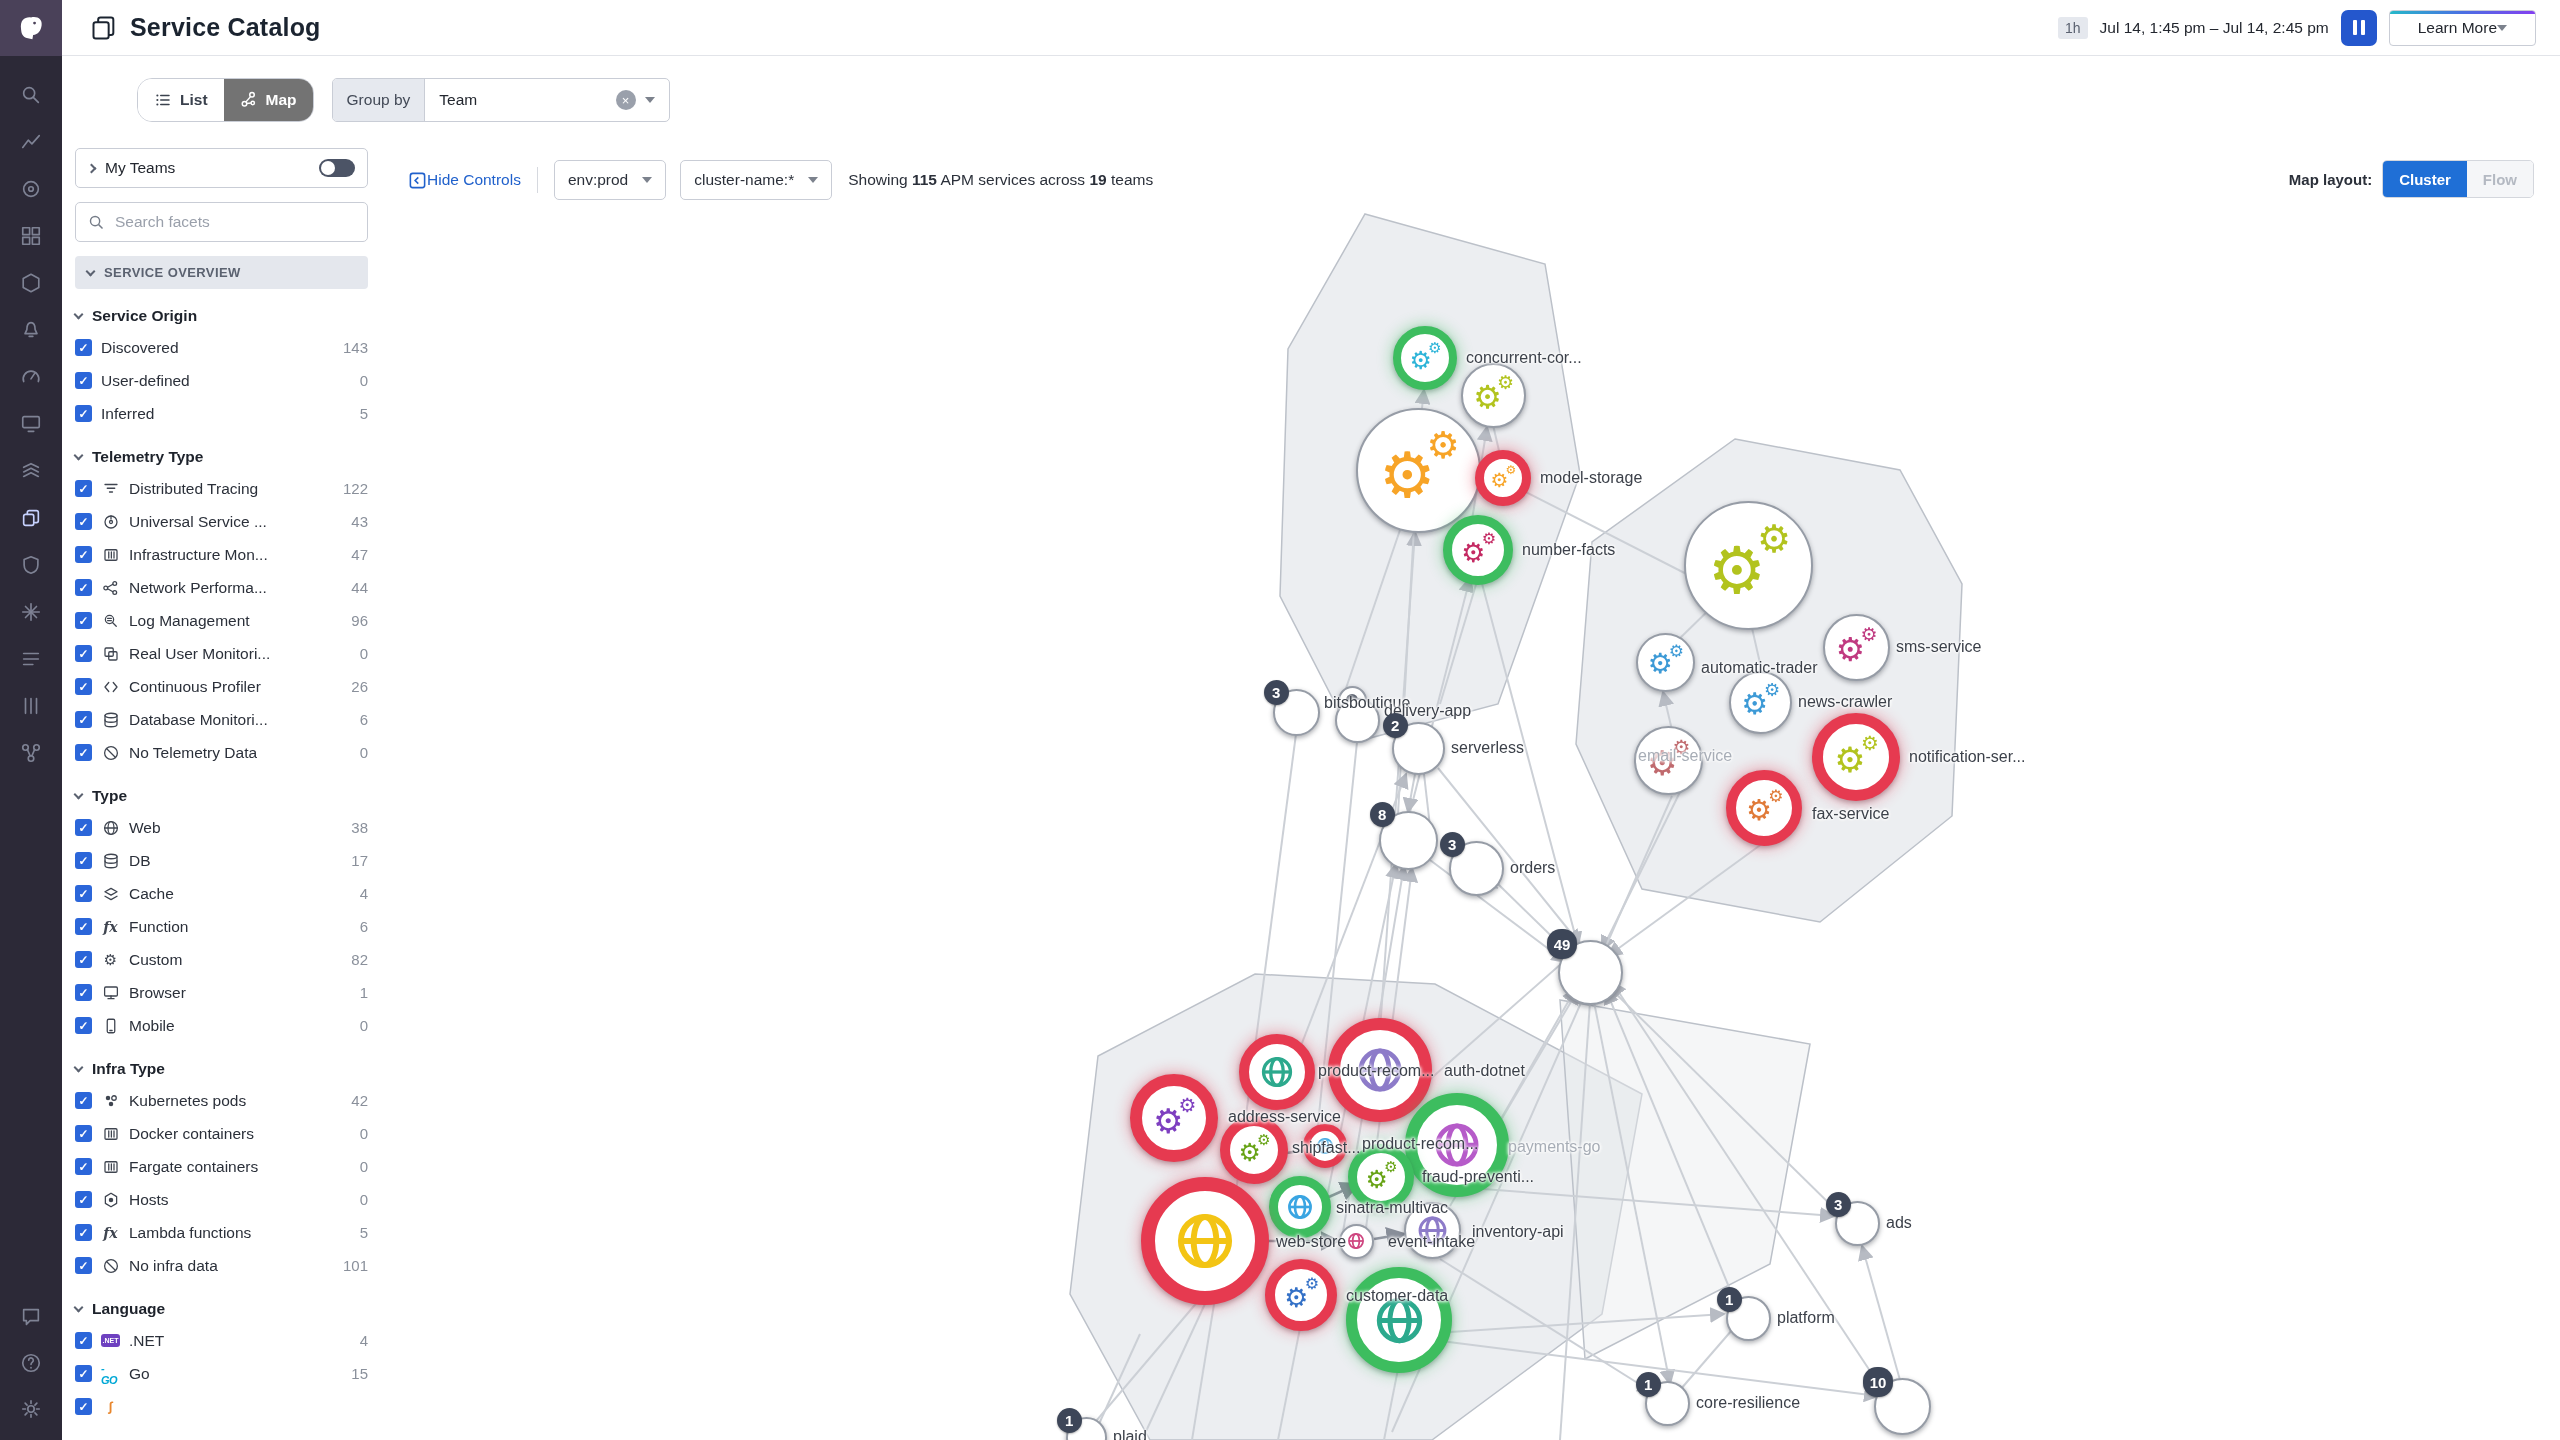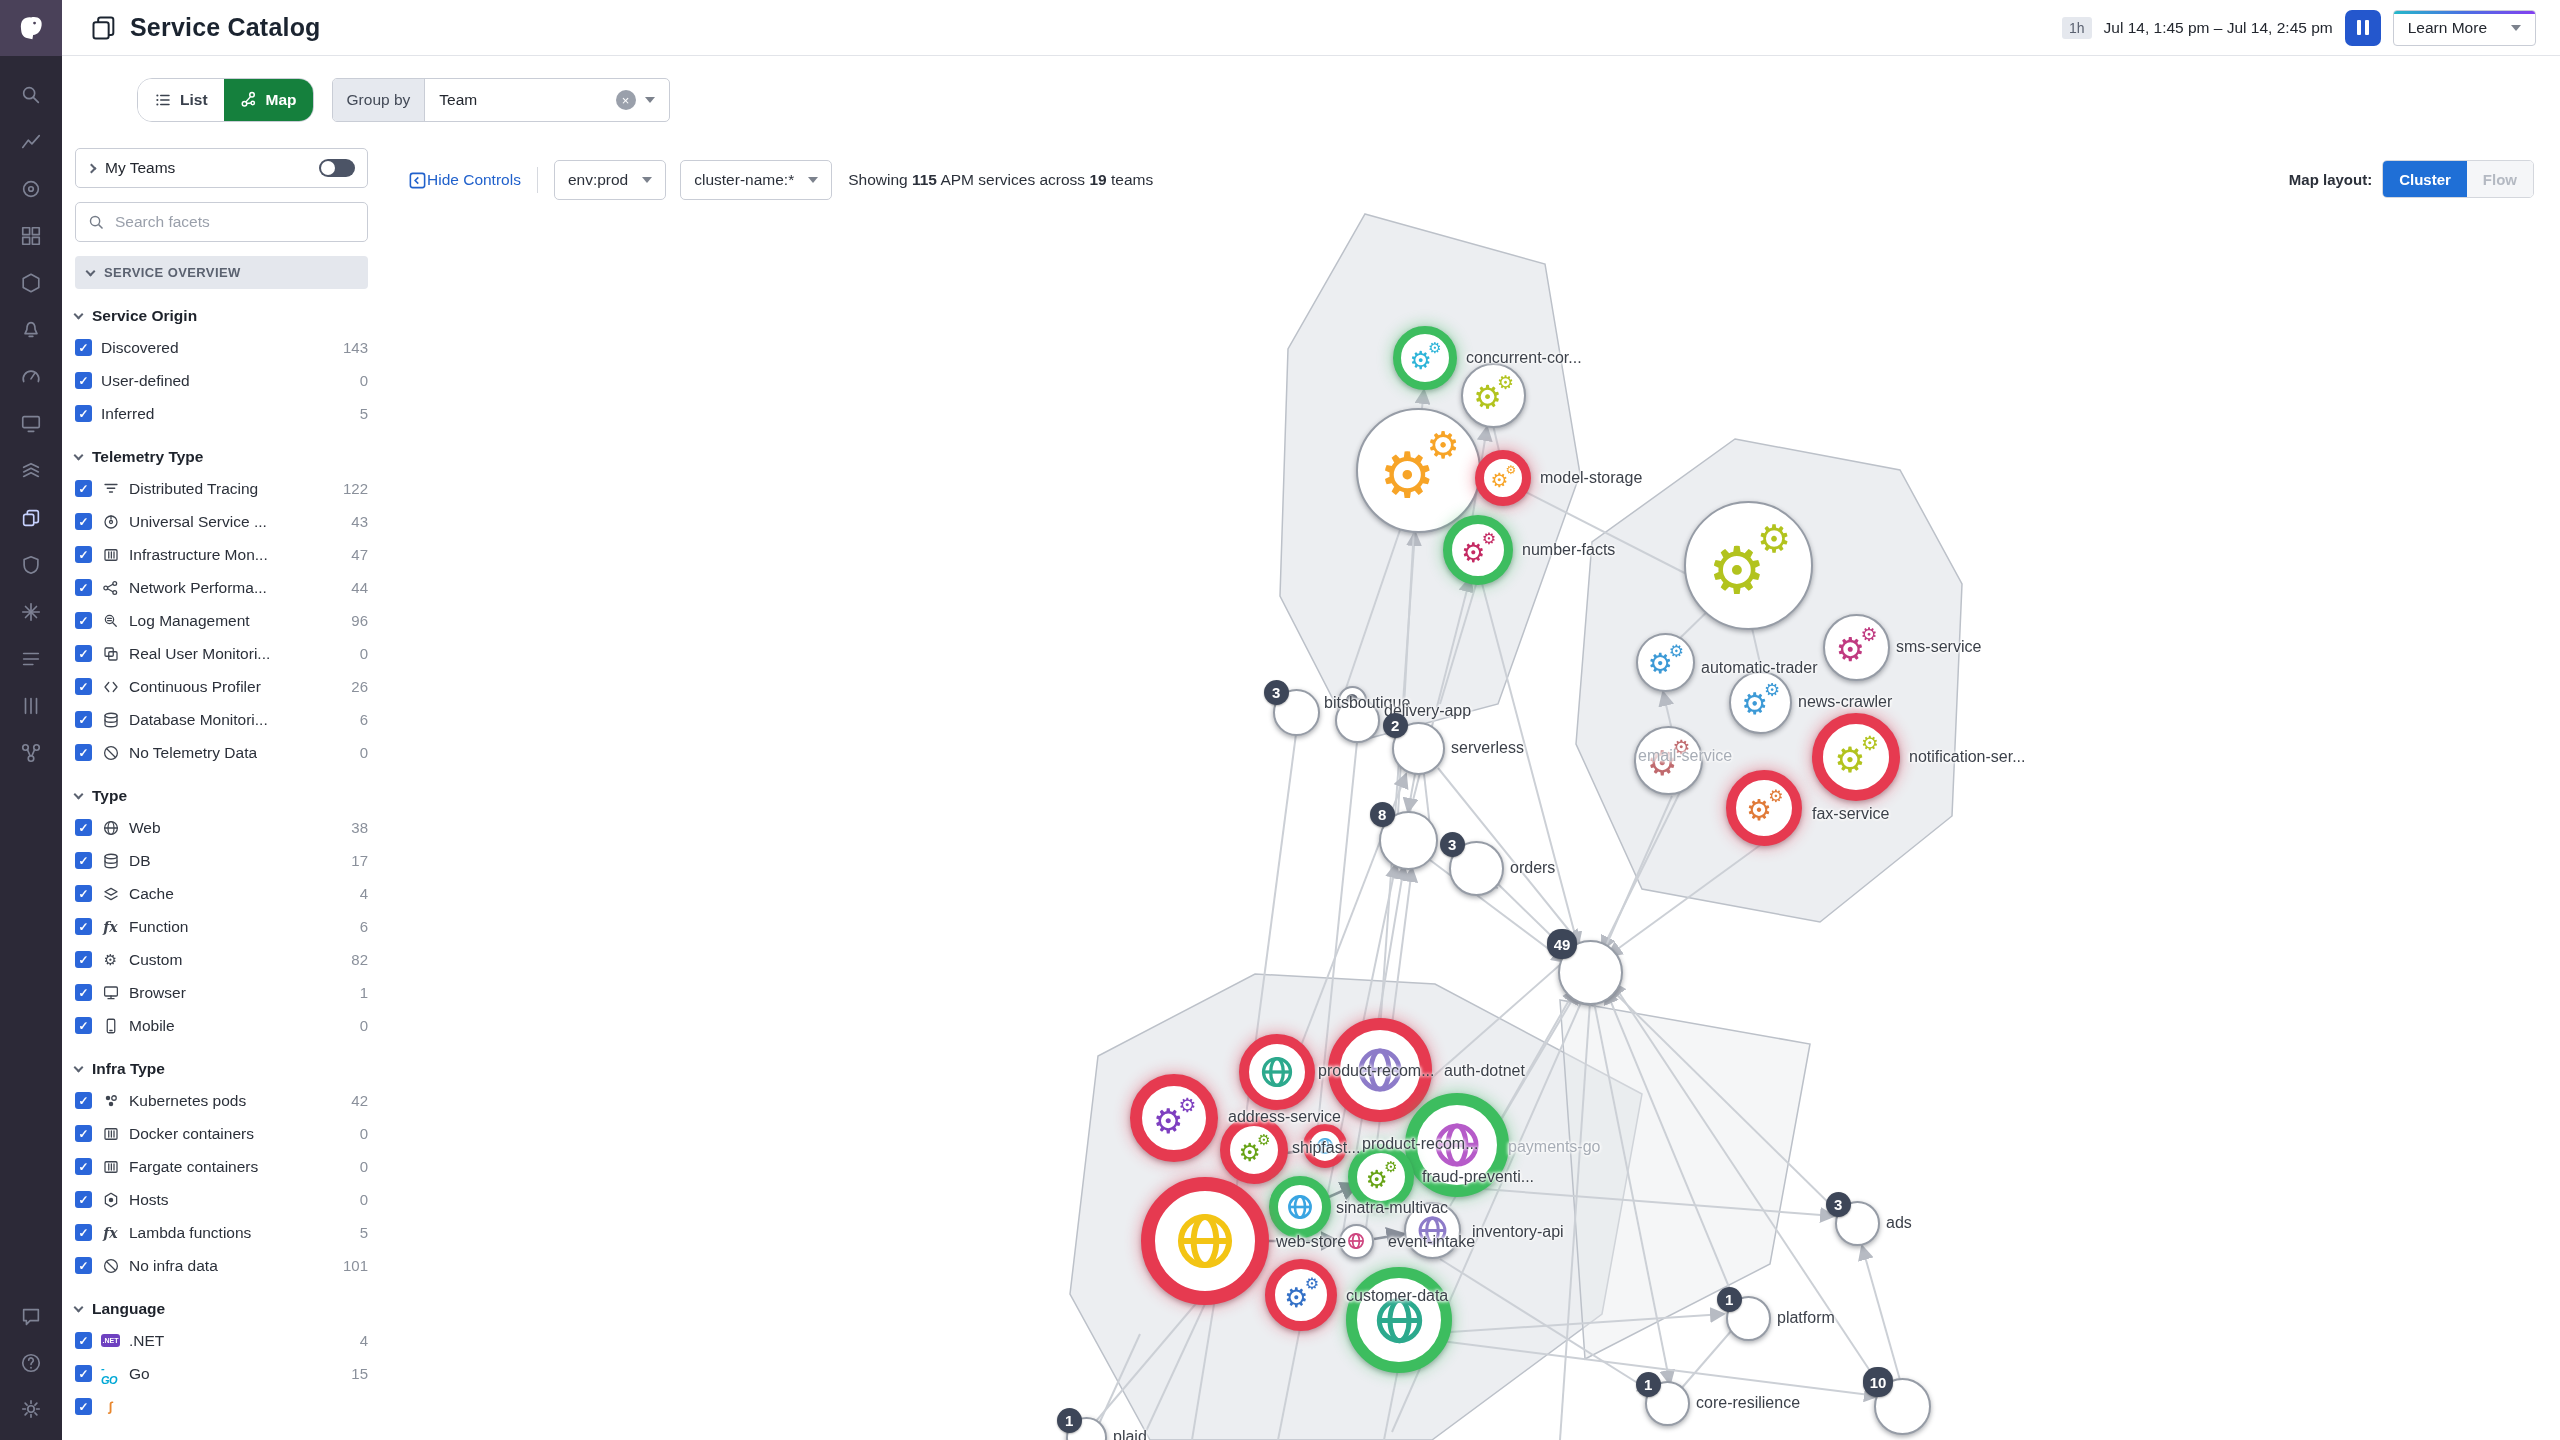--- a/index.html
+++ b/index.html
@@ -24,29 +24,29 @@
   .title-wrap h1 { font-size:25px; font-weight:700; color:#1b2430; letter-spacing:.2px; }
   .tabs { display:flex; gap:76px; margin-left:72px; height:56px; align-items:center; }
   .tab { font-size:16px; color:#454c59; text-decoration:none; height:56px; display:flex; align-items:center; position:relative; cursor:pointer; }
   .tab.active { color:#10151d; font-weight:500; }
   .tab.active::after { content:""; position:absolute; left:0; right:0; bottom:0; height:4px; background:#1f6fd6; border-radius:2px 2px 0 0; }
   .top-right { margin-left:auto; display:flex; align-items:center; gap:12px; }
   .time-badge { background:#e5e8ee; color:#5a download6170; color:#5a6170; font-size:14px; padding:3px 7px; border-radius:3px; }
   .time-text { font-size:15.5px; color:#23272f; }
   .pause-btn { width:36px; height:36px; background:#2457cd; border:none; border-radius:7px; display:flex; align-items:center; justify-content:center; gap:4px; cursor:pointer; }
   .pause-btn i { width:4px; height:15px; background:#fff; border-radius:1px; }
-  .learn-more { position:relative; background:#fff; border:1px solid #c9cdd6; border-radius:4px; height:36px; padding:0 14px; font-size:15.5px; color:#23272f; display:flex; align-items:center; gap:24px; cursor:pointer; overflow:hidden; font-family:inherit; }
+  .learn-more { position:relative; background:#fff; border:1px solid #c9cdd6; border-radius:4px; height:36px; padding:0 28px; font-size:15.5px; color:#23272f; display:flex; align-items:center; gap:0; cursor:pointer; overflow:hidden; font-family:inherit; }
   .learn-more::before { content:""; position:absolute; top:0; left:0; right:0; height:3px; background:linear-gradient(90deg,#25b8c9,#4a6fe3,#8440f0); }
   .caret { width:0; height:0; border-left:5px solid transparent; border-right:5px solid transparent; border-top:6px solid #7c828d; }
 
   
   .toolbar { height:88px; display:flex; align-items:center; padding:0 24px 0 75px; gap:18px; flex-shrink:0; }
   .seg { display:flex; border:1px solid #c9cdd6; border-radius:15px; overflow:hidden; height:44px; }
   .seg button { display:flex; align-items:center; gap:8px; padding:0 16px; font-size:15.5px; font-weight:600; border:none; background:#fff; color:#3a414d; cursor:pointer; font-family:inherit; }
-  .seg button.active { background:#15803d; color:#fff; }
+  .seg button.active { background:#737373; color:#fff; }
   .search-group { flex:1; display:flex; height:44px; border:1px solid #c9cdd6; border-radius:5px; overflow:hidden; background:#fff; }
   .grp-label { background:#e6e9ef; color:#434a57; font-size:15.5px; display:flex; align-items:center; padding:0 14px; border-right:1px solid #c9cdd6; white-space:nowrap; }
   .search-inner { flex:1; display:flex; align-items:center; gap:10px; padding:0 14px; }
   .search-inner input { border:none; outline:none; flex:1; font-size:15.5px; font-family:inherit; color:#23272f; background:transparent; }
   .groupby { display:flex; height:44px; border:1px solid #c9cdd6; border-radius:5px; overflow:hidden; width:338px; flex-shrink:0; background:#fff; }
   .gb-value { flex:1; display:flex; align-items:center; padding:0 14px; font-size:15.5px; color:#23272f; gap:9px; cursor:pointer;text-align:center; }
   .clear-x { margin-left:auto; width:20px; height:20px; border-radius:50%; background:#9aa0ab; color:#fff; font-size:13px; display:flex; align-items:center; justify-content:center; cursor:pointer; }
 
   
   .content { flex:1; display:flex; min-height:0; }

